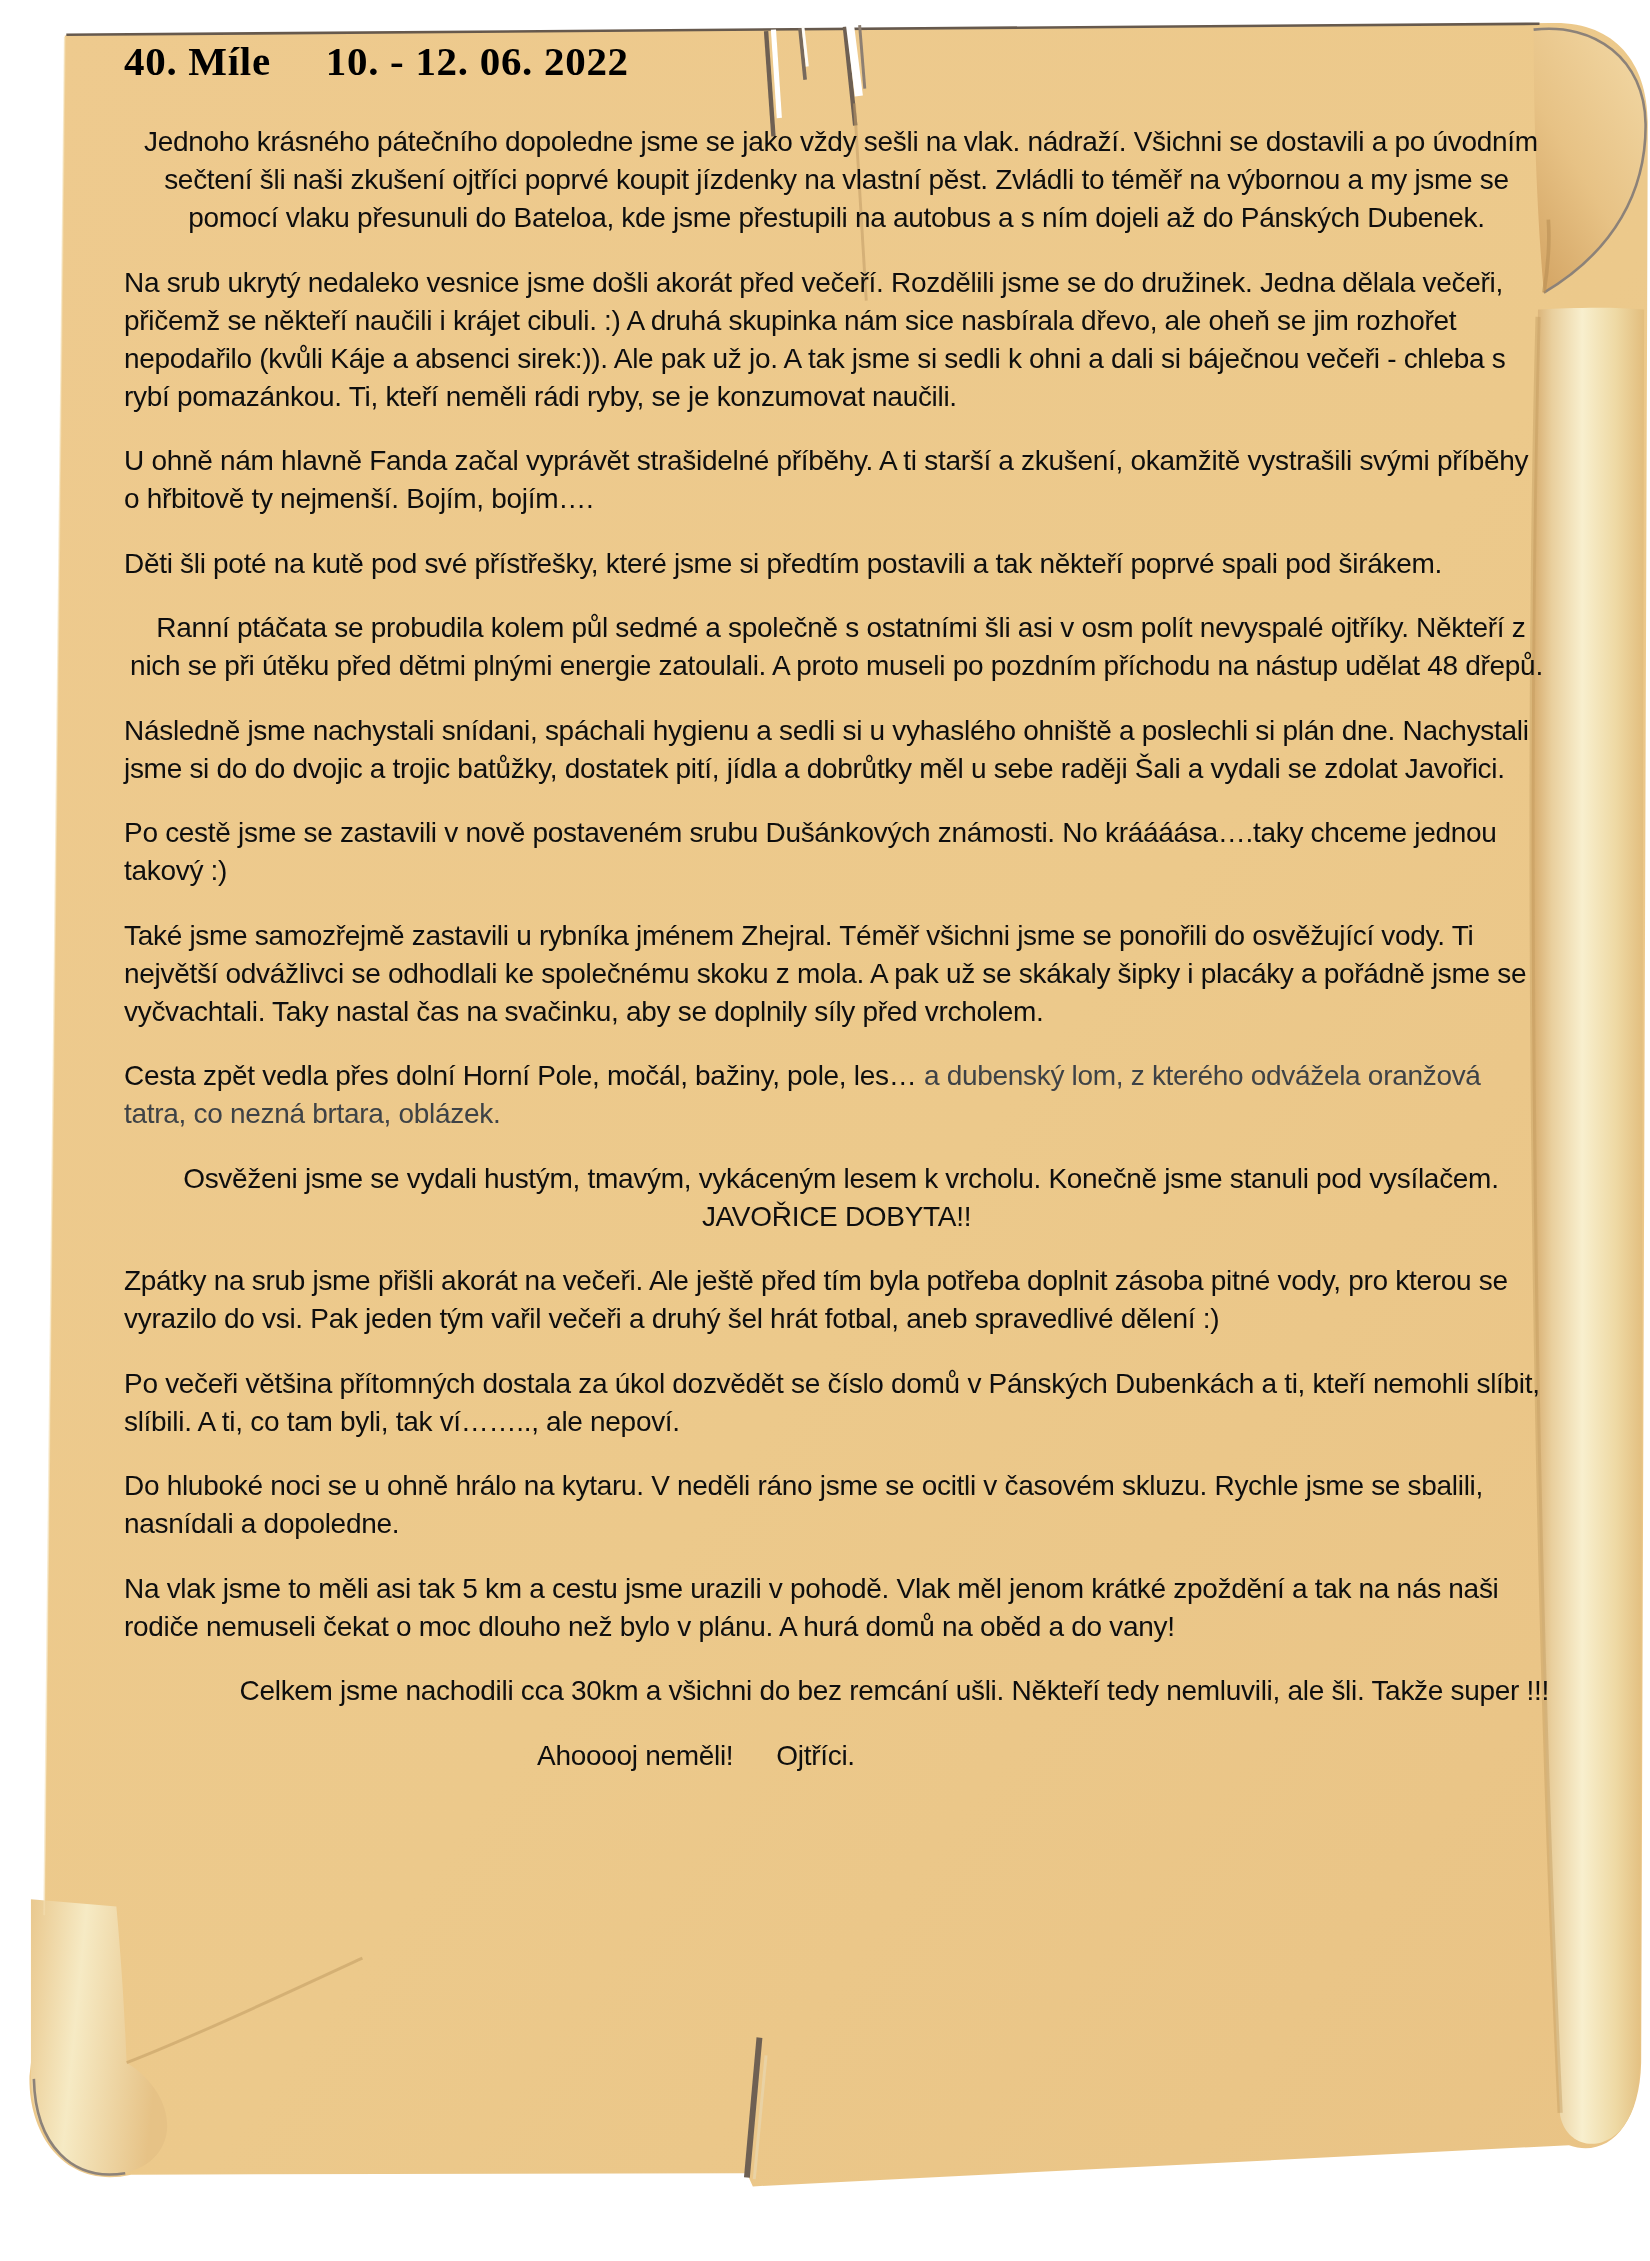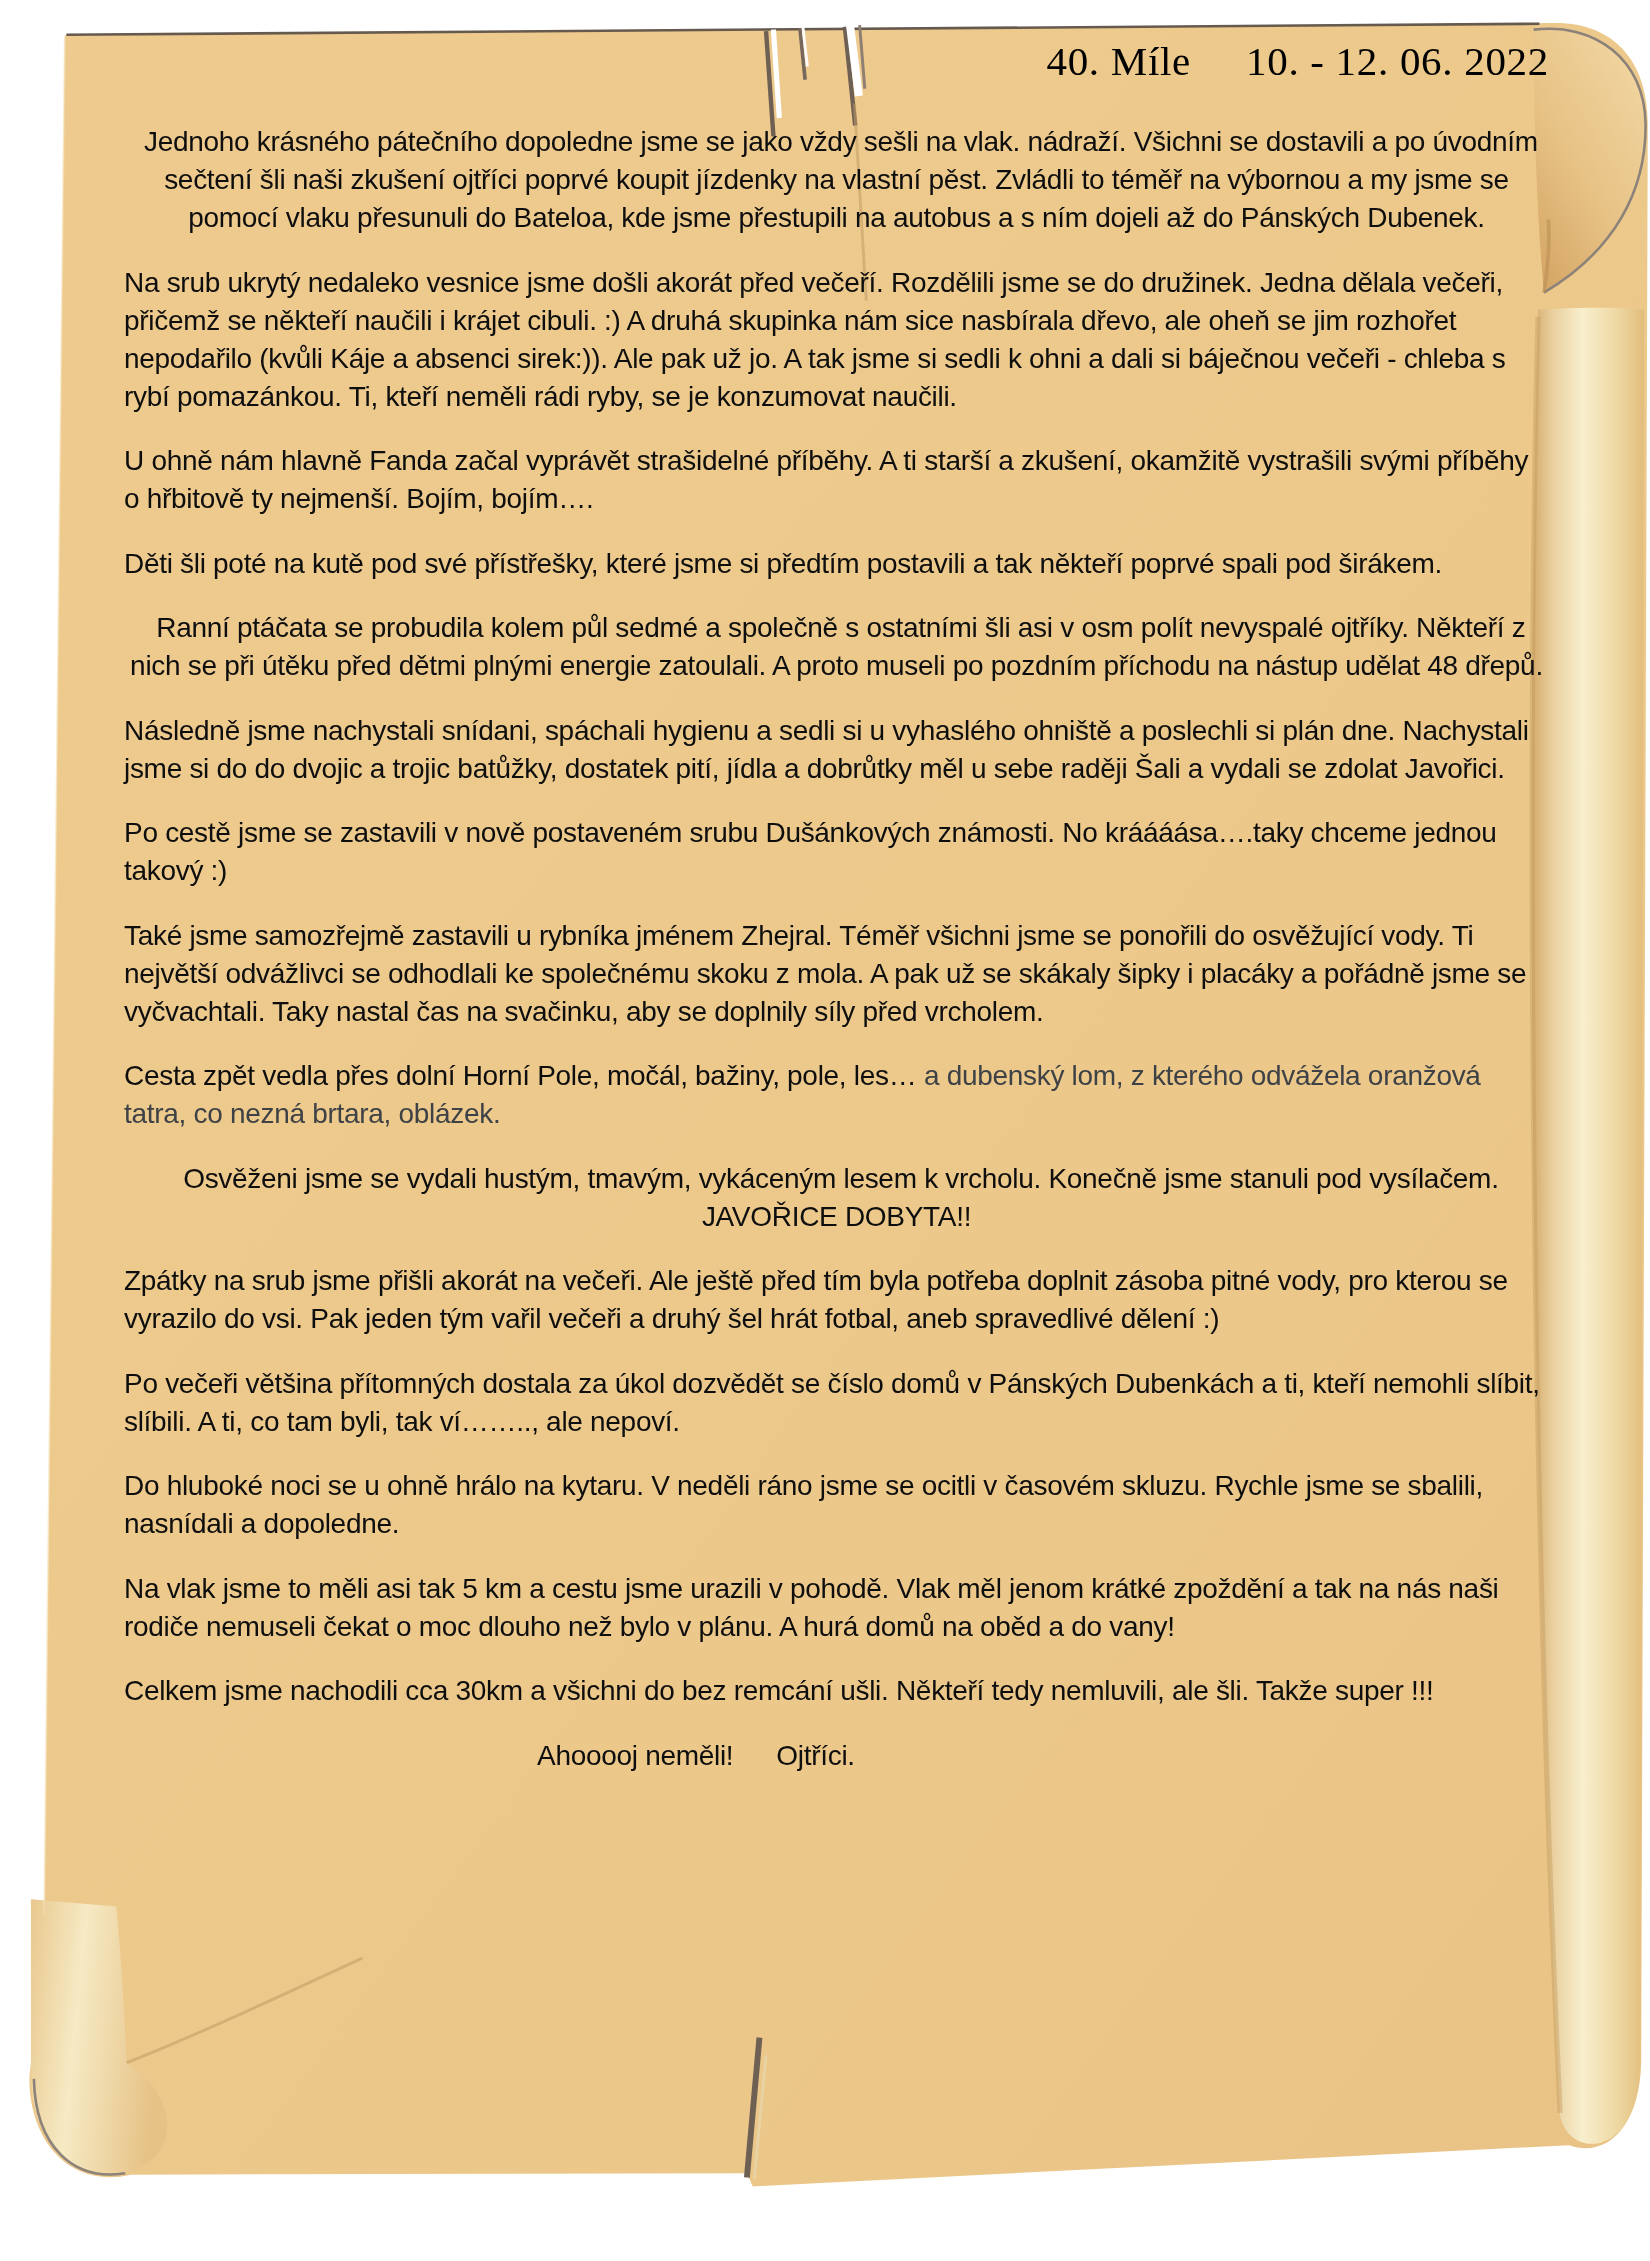--- a/index.html
+++ b/index.html
@@ -6,29 +6,29 @@
   body{width:1650px;height:2261px;position:relative;overflow:hidden;}
   .page{position:absolute;inset:0;}
   .parchment-svg{position:absolute;left:0;top:0;width:1650px;height:2261px;}
   .content{
     position:absolute;left:124px;top:32px;width:1425px;
     font-family:"Liberation Sans",sans-serif;
     font-size:28px;line-height:38px;letter-spacing:-0.3px;
     color:#0e0e0e;
   }
   .title{
-    font-family:"Liberation Serif",serif;font-weight:normal;
+    font-family:"Liberation Serif",serif;font-weight:bold;
     font-size:41px;line-height:59px;letter-spacing:0.7px;
-    text-align:right;margin:0 0 32px 0;color:#000;
+    text-align:left;margin:0 0 32px 0;color:#000;
   }
   .tgap{margin-left:55px;}
   .para{margin:0 0 26.5px 0;}
   .indent{text-indent:8.8px;text-align:center;}
   .muted{color:#3e4246;}
-  .gap-before{}
+  .gap-before{text-align:right;}
   .closing{margin:22px 0 0 413px;}
   .cgap{margin-left:43px;text-align:right;}
 </style>
 </head>
 <body>
 
 <div class="page">
 
   <svg class="parchment-svg" viewBox="0 0 2240 3069" xmlns="http://www.w3.org/2000/svg" aria-hidden="true">
     <defs>

